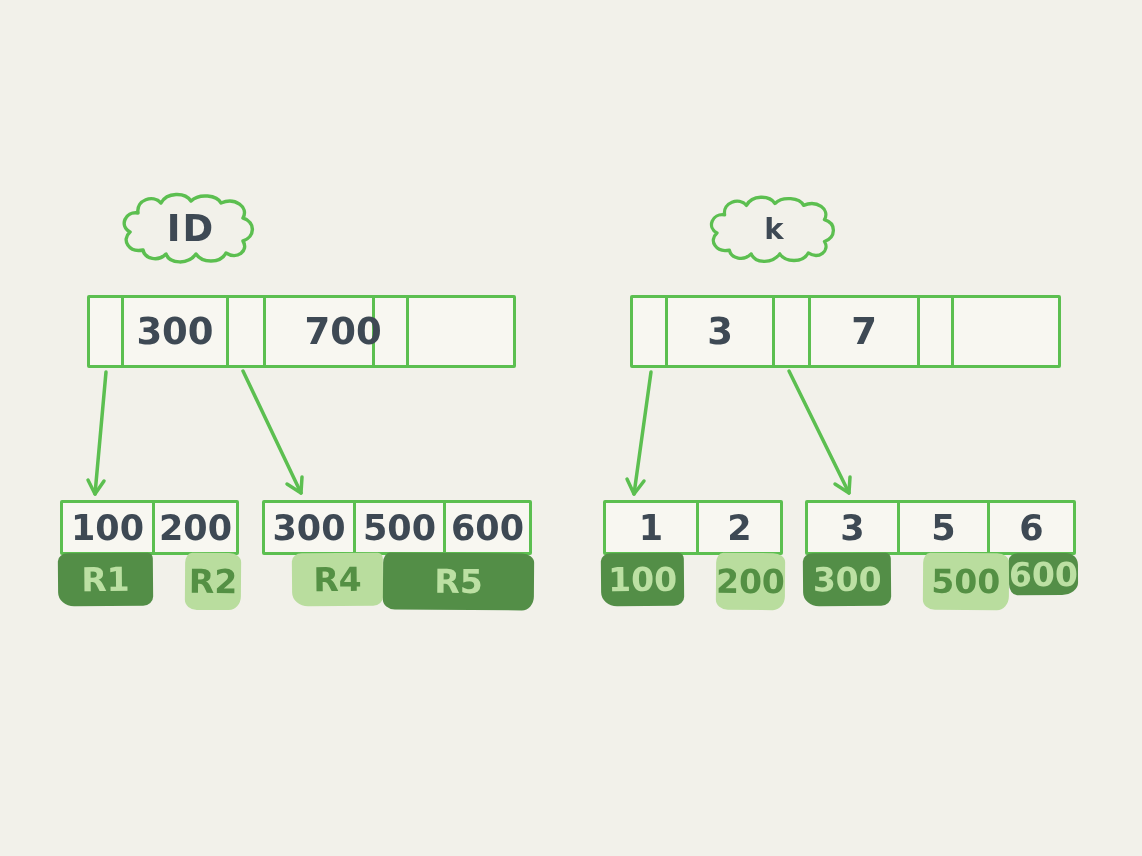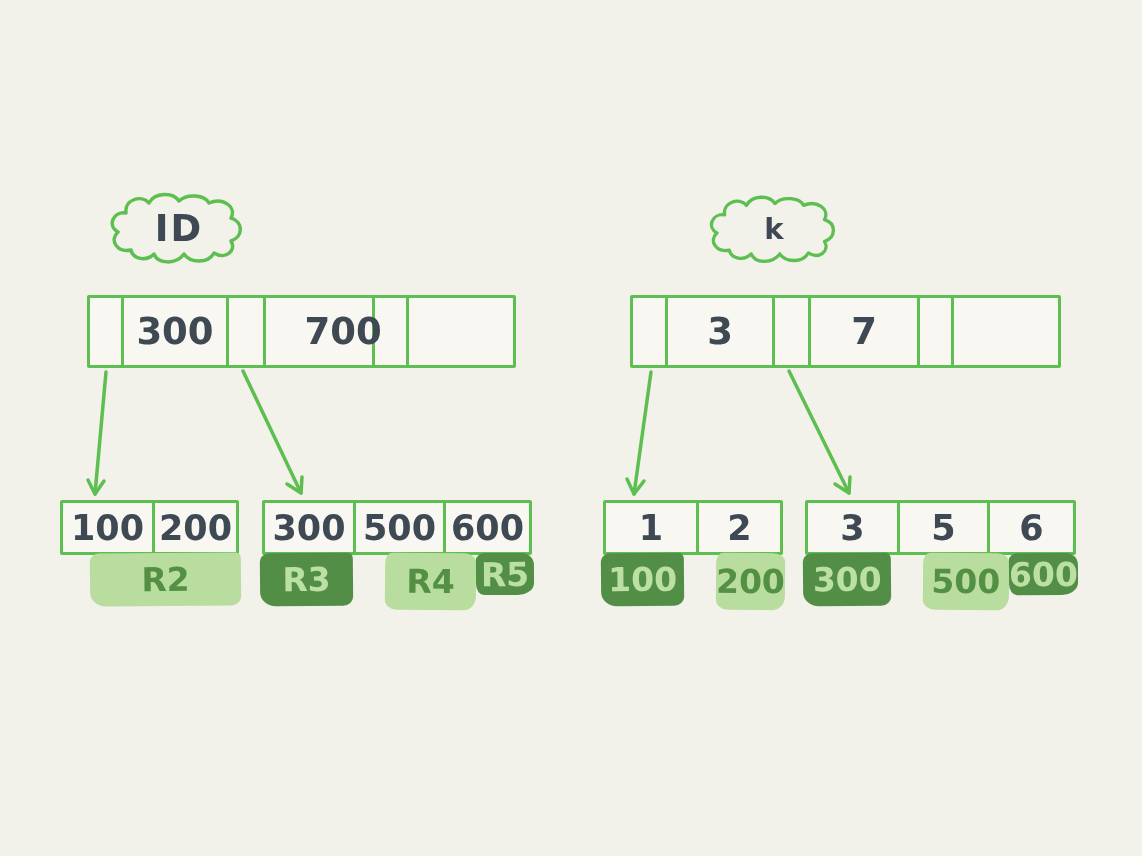--- a/index.html
+++ b/index.html
@@ -90,21 +90,21 @@
     position: absolute;
     left: 0; top: 0;
     pointer-events: none;
   }
 </style>
 </head>
 <body>
 
 <div>
 
-  <div class="cloud" style="left:104px; top:190px; width:150px; height:82px;">
+  <div class="cloud" style="left:116px; top:190px; width:150px; height:82px;">
     <svg width="150" height="82" viewBox="0 0 150 82">
       <path d="M 27 60 C 13 63 5 50 14 42 C 3 36 9 21 22 23 C 20 10 37 4 45 13
                C 51 2 69 2 75 11 C 83 3 101 5 105 13 C 119 7 133 17 127 28
                C 140 32 139 47 127 51 C 133 61 121 70 110 63 C 104 74 86 73 80 64
                C 72 75 54 74 50 64 C 42 72 29 69 27 60 Z" fill="none" stroke="#5cbf50" stroke-width="3.5" stroke-linejoin="round"></path>
     </svg>
     <div class="cloud-label" style="font-size:37px;">ID</div>
   </div>
 
   <div class="bar" style="left:87px; top:295px; width:429px;">
@@ -115,32 +115,32 @@
     <div class="cell" style="width:34px;"></div>
     <div class="cell" style="flex:1;"></div>
   </div>
 
   <div class="leaf" style="left:60px; top:500px; width:179px;">
     <div class="keyrow">
       <div class="key" style="width:92px;">100</div>
       <div class="key" style="flex:1;">200</div>
     </div>
     <div class="valrow">
+      <div class="val" style="width:95px;" data-shade="dark">R1</div>
       <div class="val" style="flex:1;" data-shade="light">R2</div>
     </div>
   </div>
 
   <div class="leaf" style="left:262px; top:500px; width:270px;">
     <div class="keyrow">
       <div class="key" style="width:91px;">300</div>
       <div class="key" style="width:90px;">500</div>
       <div class="key" style="flex:1;">600</div>
     </div>
     <div class="valrow">
-      <div class="val" style="width:93px;" data-shade="dark">R3</div>
       <div class="val" style="width:91px;" data-shade="light">R4</div>
       <div class="val" style="flex:1;" data-shade="dark">R5</div>
     </div>
   </div>
 </div>
 
 <div>
 
   <div class="cloud" style="left:700px; top:193px; width:150px; height:78px;">
     <svg width="150" height="78" viewBox="0 0 150 82">

